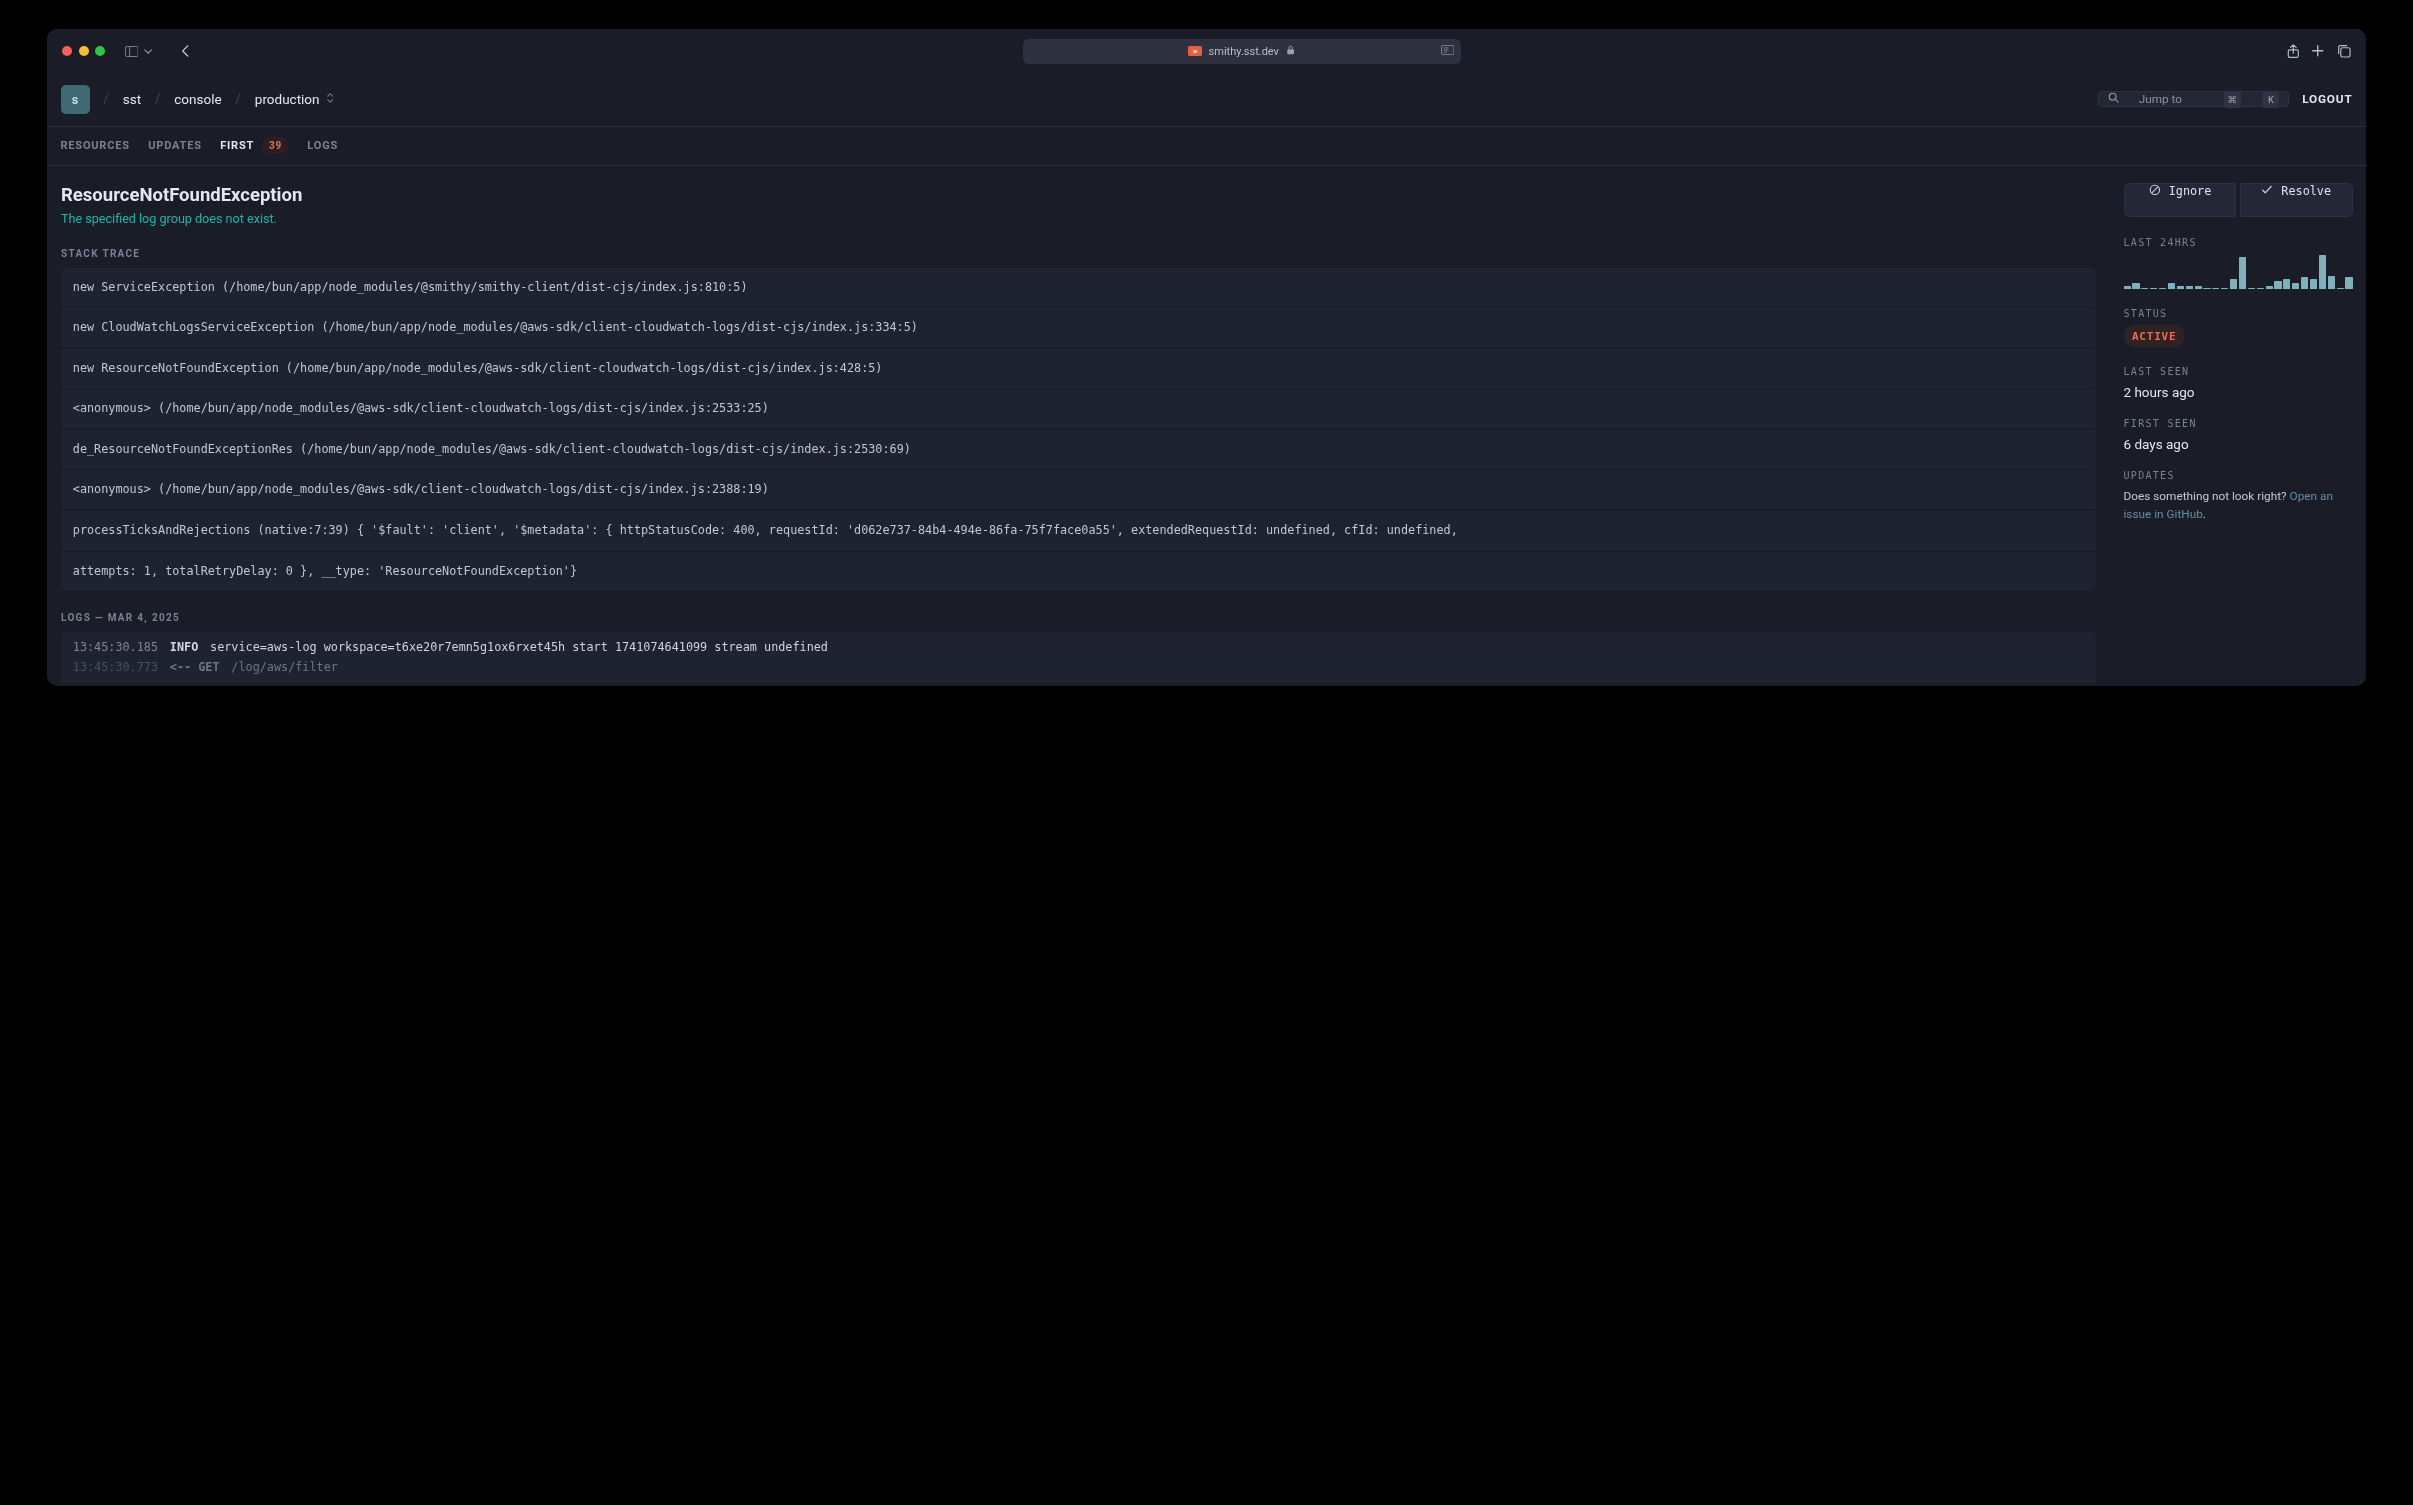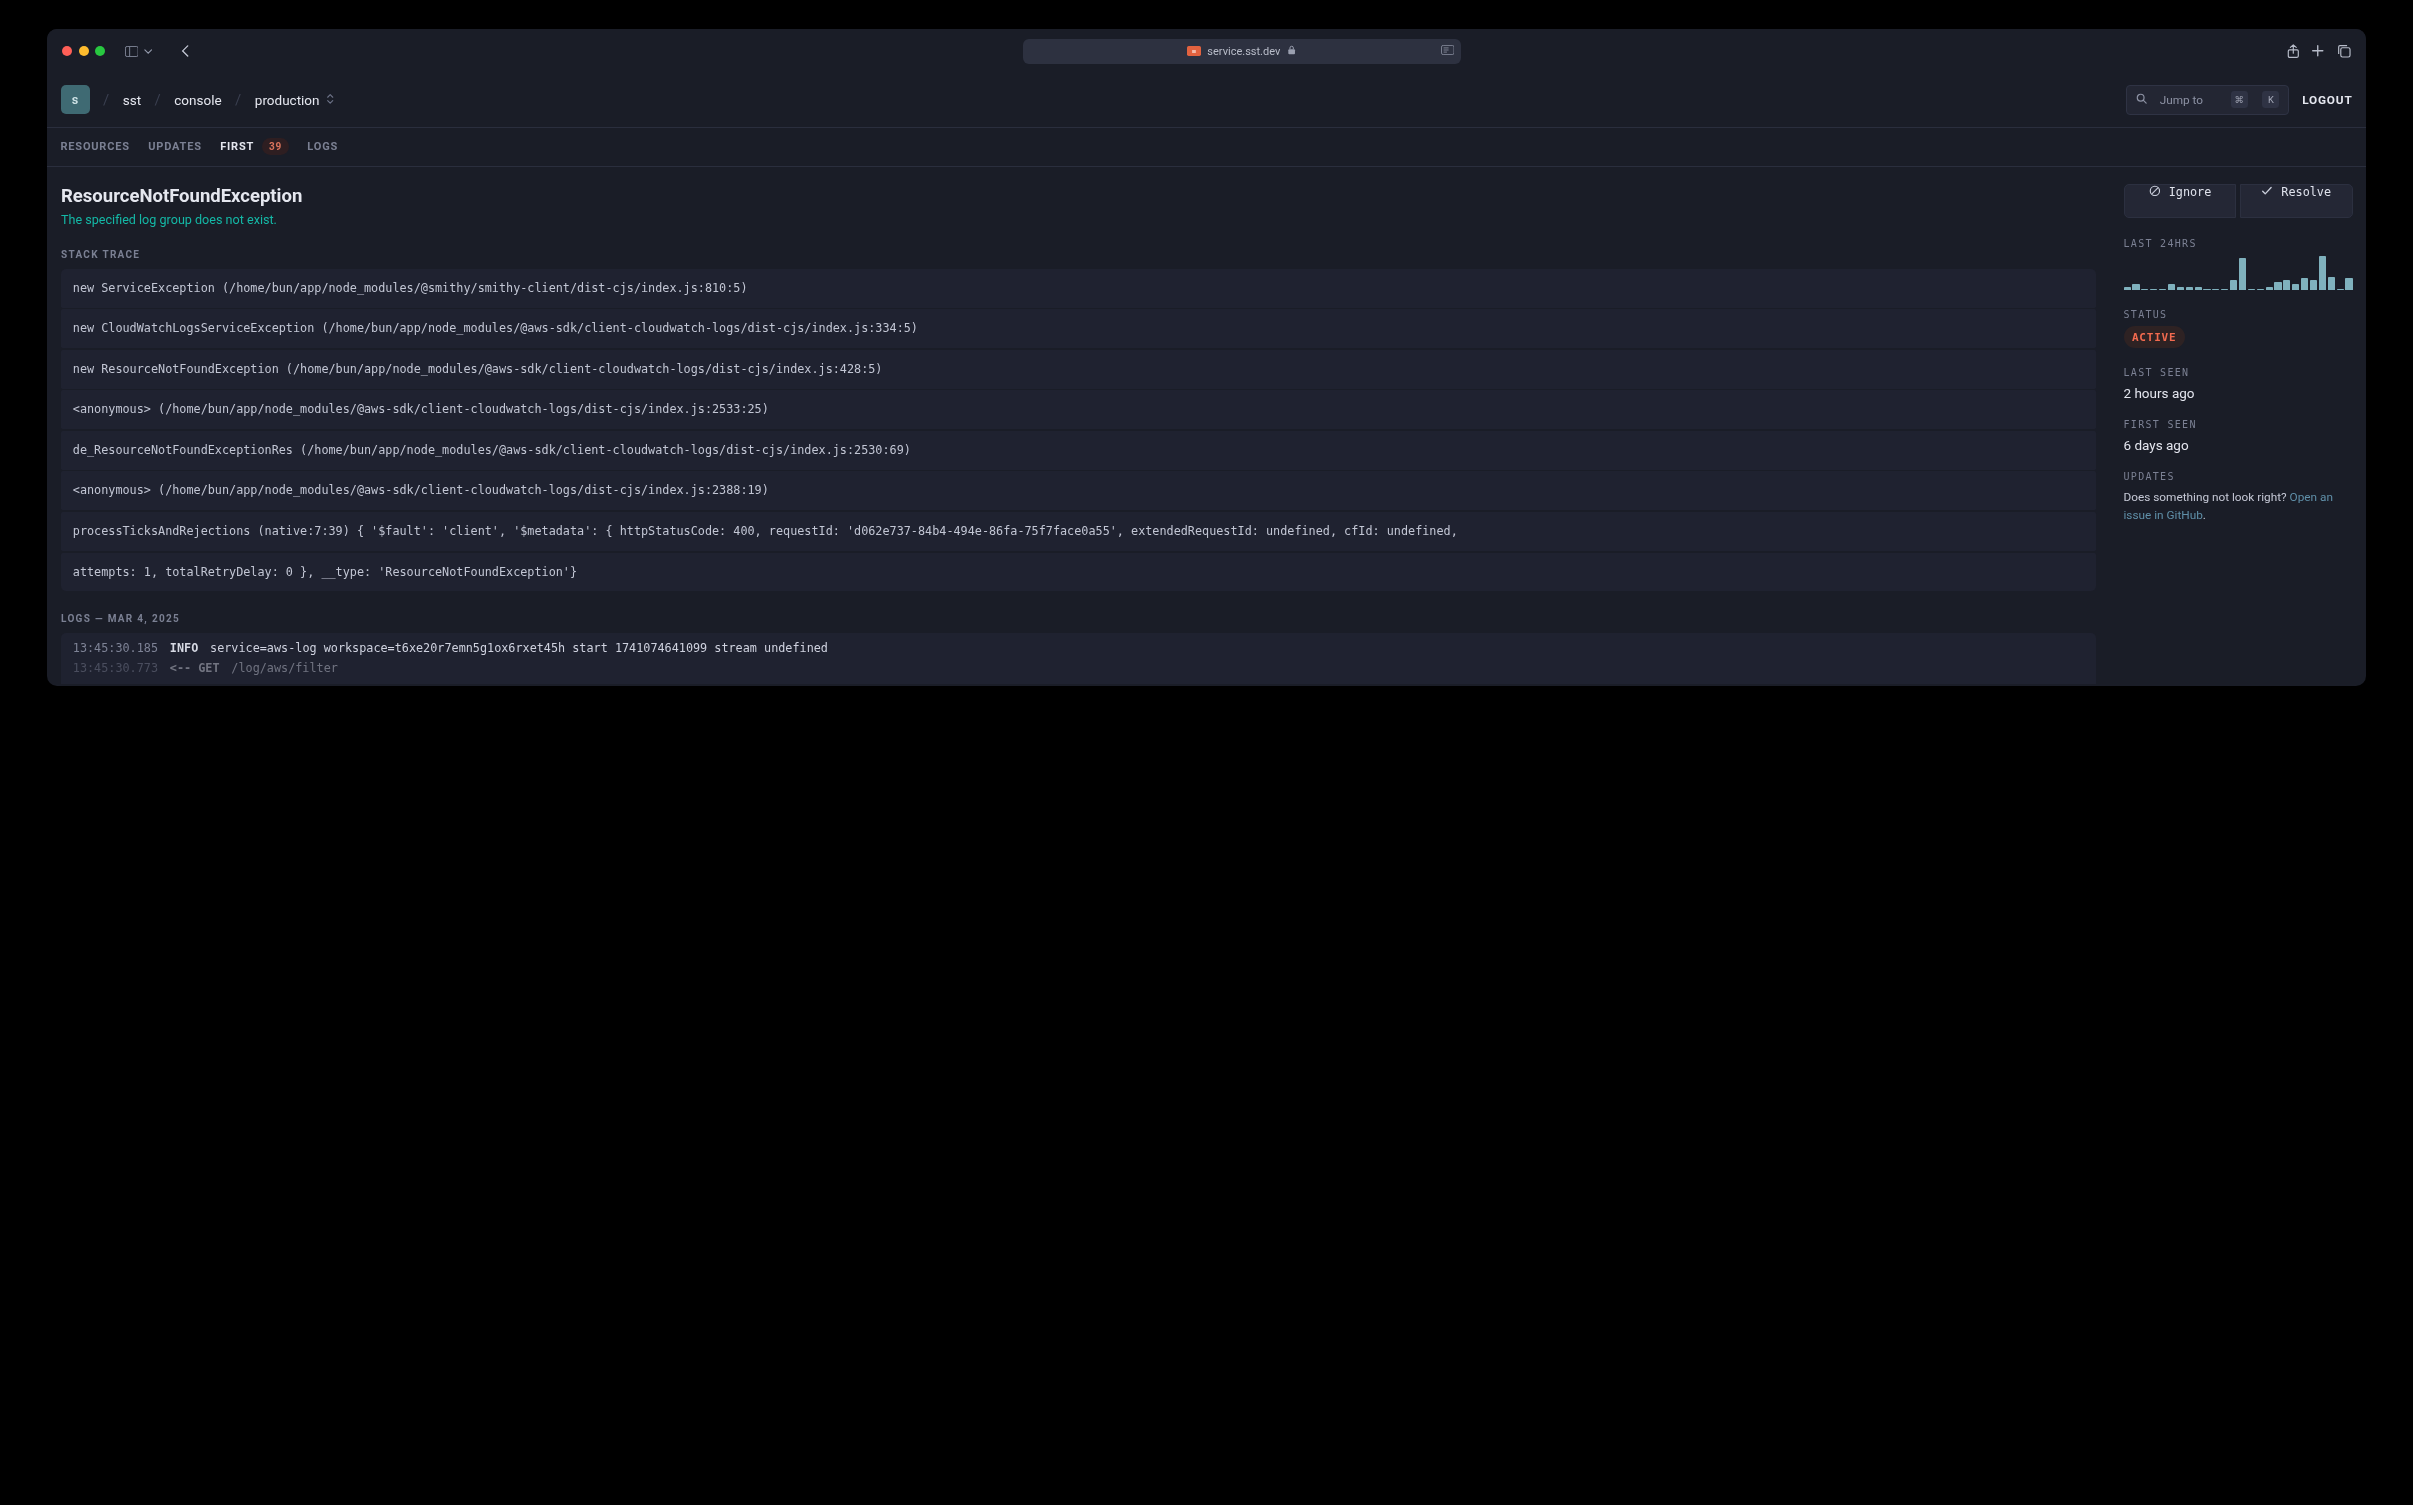--- a/index.html
+++ b/index.html
@@ -46,21 +46,21 @@
 
   
   .app-header{display:flex;align-items:center;justify-content:space-between;padding:11.8px 13.5px;border-bottom:0.8px solid var(--border)}
   .breadcrumb{display:flex;align-items:center;gap:13.5px}
   .org-badge{width:29px;height:29px;border-radius:5px;background:#3f6a73;color:#cfe3e7;display:flex;align-items:center;justify-content:center;font-weight:600;font-size:12.6px;text-transform:lowercase}
   .crumb{color:var(--text);font-size:13.5px}
   .crumb-sep{color:#3a3f50;font-size:15px}
   .crumb-drop{display:flex;align-items:center;gap:6.7px}
   .updown{color:#6b7186;font-size:10px}
   .header-right{display:flex;align-items:center;gap:13.5px}
-  .jump{display:flex;align-items:center;gap:13px;background:#232633;border:0.8px solid #2f3344;border-radius:4px;height:30px;padding:0 8.4px;color:#8d92a4;font-size:11.8px}
+  .jump{display:flex;align-items:center;gap:20px;background:#232633;border:0.8px solid #2f3344;border-radius:4px;height:16px;padding:0 8.4px;color:#8d92a4;font-size:11.8px}
   .kbd{display:inline-flex;align-items:center;justify-content:center;min-width:17px;height:17px;border-radius:3.4px;background:#2f3344;color:#a7abba;font-size:9.3px;padding:0 3.4px;margin-left:1.7px}
   .logout{letter-spacing:0.8px;font-weight:700;color:var(--text);font-size:11.8px}
 
   
   .tabs{display:flex;gap:18.5px;padding:0 13.5px;height:39px;align-items:center;border-bottom:0.8px solid var(--border)}
   .tab{letter-spacing:0.8px;font-size:11px;font-weight:700;color:var(--text-dim)}
   .tab.active{color:var(--text)}
   .issues-badge{display:inline-flex;align-items:center;justify-content:center;height:17px;min-width:23.6px;padding:0 6.7px;border-radius:841px;background:var(--pill-bg);color:#d8735c;font-size:10px;font-weight:700;margin-left:5px}
 
   
@@ -135,21 +135,21 @@
       </div>
       <div class="tb-btn">
         <svg width="8.4" height="11.8" viewBox="0 0 10 14">
             <path d="M8 1L2 7l6 6" stroke="#c3c7d4" stroke-width="1.6" fill="none" stroke-linecap="round"></path>
           </svg>
       </div>
 
       <div class="urlbar">
         <div class="url">
           <span class="sst-logo">≡</span>
-          <span>service.sst.dev</span>
+          <span>smithy.sst.dev</span>
           <span>
             <svg width="9.3" height="10" viewBox="0 0 11 12">
                 <rect x="1.5" y="5" width="8" height="6" rx="1.2" fill="#9ba0b0"></rect>
                 <path d="M3.5 5V3.5a2 2 0 014 0V5" stroke="#9ba0b0" stroke-width="1.2" fill="none"></path>
               </svg>
           </span>
           <span class="reader">
             <svg width="13.5" height="10" viewBox="0 0 16 12">
                 <rect x="0.5" y="0.5" width="15" height="11" rx="2" stroke="#8b90a1" fill="none"></rect>
                 <line x1="3" y1="3.5" x2="9" y2="3.5" stroke="#8b90a1"></line>

